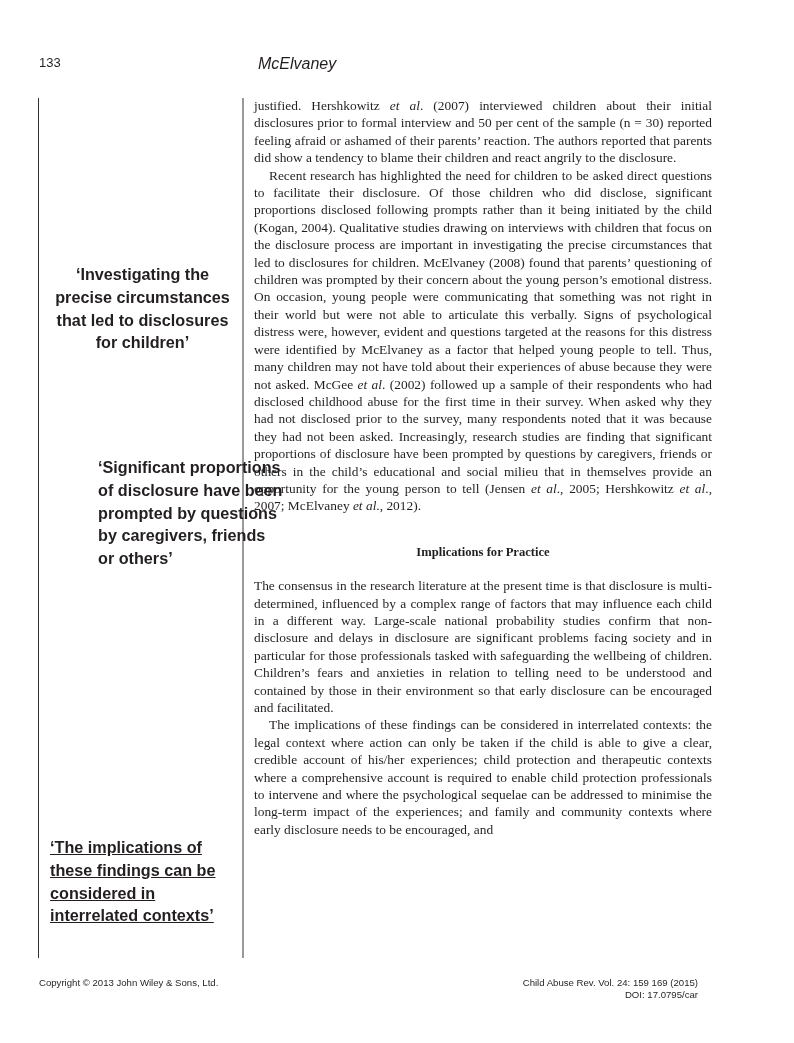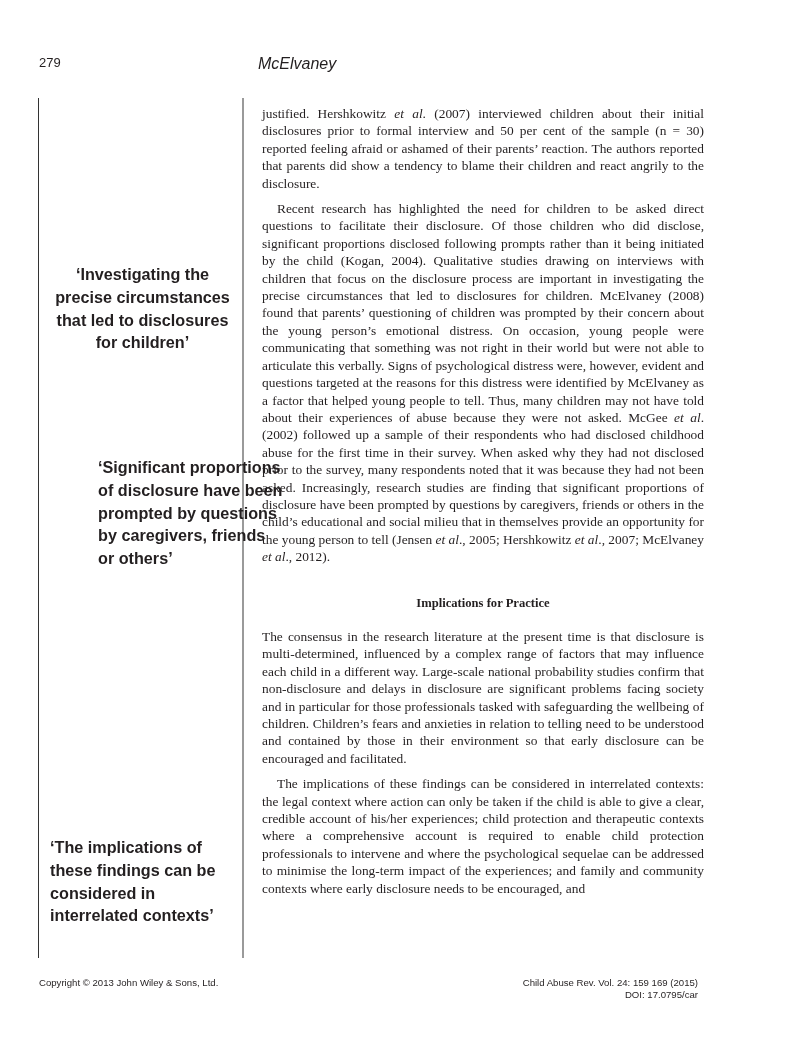--- a/index.html
+++ b/index.html
@@ -3,39 +3,39 @@
 <meta charset="utf-8">
 <style>
   html, body { margin: 0; padding: 0; background: #ffffff; }
   body { width: 794px; height: 1043px; position: relative; overflow: hidden; color: #231f20; }
   .header-num { position: absolute; left: 39px; top: 55px; font-family: "Liberation Sans", sans-serif; font-size: 13px; }
   .header-author { position: absolute; left: 258px; top: 55px; font-family: "Liberation Sans", sans-serif; font-size: 16px; font-style: italic; }
   .rule-left { position: absolute; left: 38px; top: 98px; width: 1px; height: 860px; background: #333; }
   .rule-right { position: absolute; left: 242px; top: 98px; width: 2px; height: 860px; background: #9a9a9a; }
   .pullquote { position: absolute; left: 50px; width: 185px; font-family: "Liberation Sans", sans-serif; font-weight: bold; font-size: 16.2px; line-height: 22.8px; color: #231f20; }
   .body-col { position: absolute; left: 254px; top: 97px; width: 458px; font-family: "Liberation Serif", serif; font-size: 13.4px; line-height: 17.4px; text-align: justify; }
-  .body-col p { margin: 8px; }
+  .body-col p { margin: 0; }
   .body-col p.indent { text-indent: 15px; }
   .section-head { font-weight: bold; font-size: 12.6px; margin: 29px 0 16px 0 !important; text-align: center; }
   .footer-left { position: absolute; left: 39px; top: 977px; font-family: "Liberation Sans", sans-serif; font-size: 9.6px; }
   .footer-right { position: absolute; right: 96px; top: 977px; font-family: "Liberation Sans", sans-serif; font-size: 9.6px; text-align: right; line-height: 12px; }
   i { font-style: italic; }
 </style>
 </head>
 <body>
 
-<div class="header-num">279</div>
+<div class="header-num">133</div>
 <div class="header-author">McElvaney</div>
 
 <div class="rule-left"></div>
 <div class="rule-right"></div>
 
 <div class="pullquote" style="top:263px;text-align:center;">‘Investigating the precise circumstances that led to disclosures for children’</div>
 <div class="pullquote" style="top:456px;margin-left:48px;">‘Significant proportions of disclosure have been prompted by questions by caregivers, friends or others’</div>
-<div class="pullquote" style="top:836px;">‘The implications of these findings can be considered in interrelated contexts’</div>
+<div class="pullquote" style="top:836px;text-decoration:underline;">‘The implications of these findings can be considered in interrelated contexts’</div>
 
 <div class="body-col">
   <p><span>justified. Hershkowitz </span><i>et al</i><span>. (2007) interviewed children about their initial disclosures prior to formal interview and 50 per cent of the sample (n = 30) reported feeling afraid or ashamed of their parents’ reaction. The authors reported that parents did show a tendency to blame their children and react angrily to the disclosure.</span></p>
   <p class="indent"><span>Recent research has highlighted the need for children to be asked direct questions to facilitate their disclosure. Of those children who did disclose, significant proportions disclosed following prompts rather than it being initiated by the child (Kogan, 2004). Qualitative studies drawing on interviews with children that focus on the disclosure process are important in investigating the precise circumstances that led to disclosures for children. McElvaney (2008) found that parents’ questioning of children was prompted by their concern about the young person’s emotional distress. On occasion, young people were communicating that something was not right in their world but were not able to articulate this verbally. Signs of psychological distress were, however, evident and questions targeted at the reasons for this distress were identified by McElvaney as a factor that helped young people to tell. Thus, many children may not have told about their experiences of abuse because they were not asked. McGee </span><i>et al</i><span>. (2002) followed up a sample of their respondents who had disclosed childhood abuse for the first time in their survey. When asked why they had not disclosed prior to the survey, many respondents noted that it was because they had not been asked. Increasingly, research studies are finding that significant proportions of disclosure have been prompted by questions by caregivers, friends or others in the child’s educational and social milieu that in themselves provide an opportunity for the young person to tell (Jensen </span><i>et al</i><span>., 2005; Hershkowitz </span><i>et al</i><span>., 2007; McElvaney </span><i>et al</i><span>., 2012).</span></p>
   <p class="section-head">Implications for Practice</p>
   <p>The consensus in the research literature at the present time is that disclosure is multi-determined, influenced by a complex range of factors that may influence each child in a different way. Large-scale national probability studies confirm that non-disclosure and delays in disclosure are significant problems facing society and in particular for those professionals tasked with safeguarding the wellbeing of children. Children’s fears and anxieties in relation to telling need to be understood and contained by those in their environment so that early disclosure can be encouraged and facilitated.</p>
   <p class="indent">The implications of these findings can be considered in interrelated contexts: the legal context where action can only be taken if the child is able to give a clear, credible account of his/her experiences; child protection and therapeutic contexts where a comprehensive account is required to enable child protection professionals to intervene and where the psychological sequelae can be addressed to minimise the long-term impact of the experiences; and family and community contexts where early disclosure needs to be encouraged, and</p>
 </div>
 
 <div class="footer-left">Copyright © 2013 John Wiley &amp; Sons, Ltd.</div>

